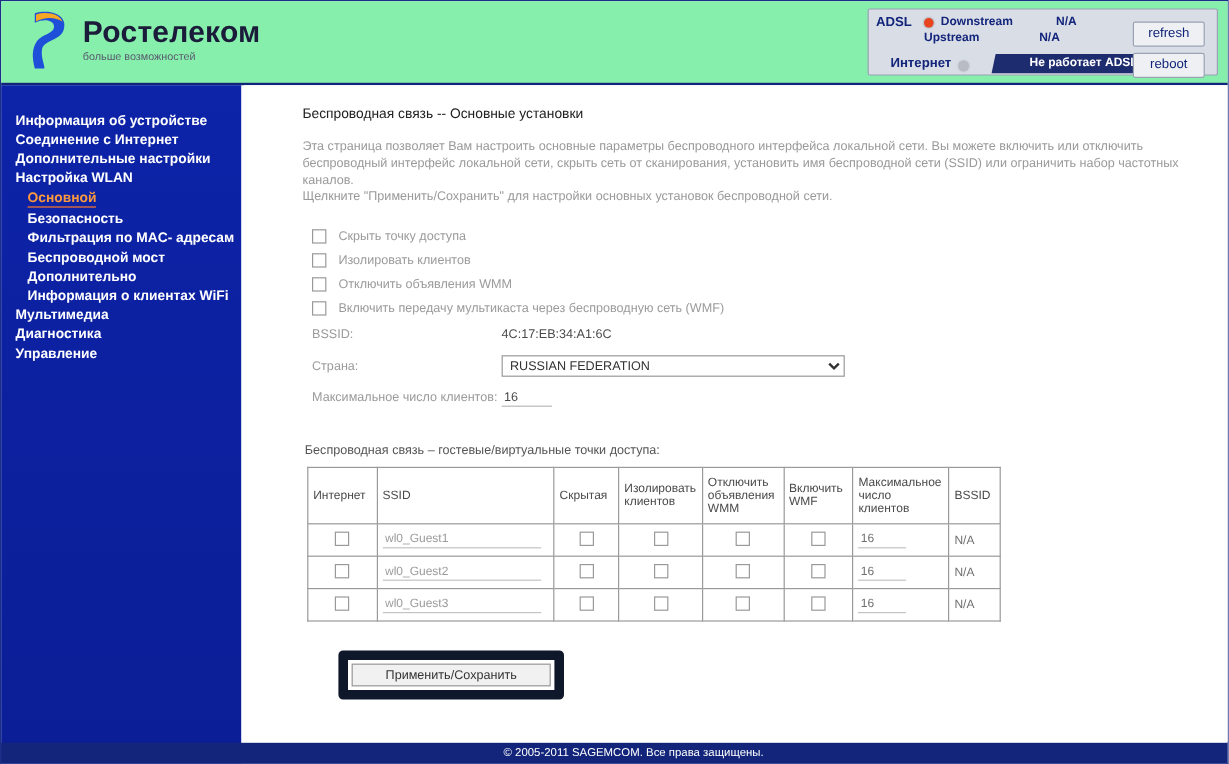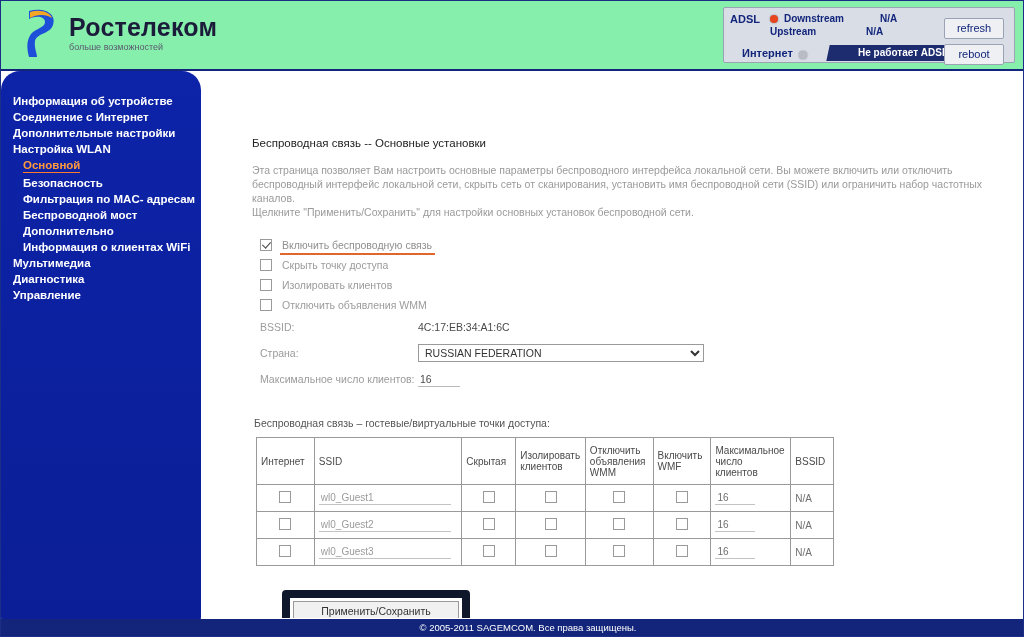--- a/index.html
+++ b/index.html
@@ -159,21 +159,20 @@
 
   
   .sidebar {
     position: absolute;
     left: 0;
     top: 70px;
     width: 200px;
     bottom: 0;
     background: #0a1f9c;
     background: linear-gradient(180deg,#0d23a8 0%, #0b1e96 100%);
-    border-radius: 19px;
   }
   .nav-item {
     color: #ffffff;
     font-size: 11.5px;
     font-weight: bold;
     padding: 2px 0 2px 12px;
     cursor: pointer;
     white-space: nowrap;
   }
   .nav-item.sub {
@@ -196,21 +195,20 @@
   .content {
     position: absolute;
     left: 202px;
     top: 70px;
     right: 0;
     bottom: 18px;
     background: #ffffff;
     padding: 18px 0 0 49px;
     box-sizing: border-box;
     overflow: hidden;
-    margin-top: 48px;
   }
   .page-title {
     font-size: 11.5px;
     color: #222;
     margin-bottom: 14px;
   }
   .intro {
     font-size: 10.5px;
     color: #9a9a9a;
     line-height: 14px;
@@ -445,34 +443,34 @@
 
     <div class="page-title">Беспроводная связь -- Основные установки</div>
 
     <div class="intro">
       <span>Эта страница позволяет Вам настроить основные параметры беспроводного интерфейса локальной сети. Вы можете включить или отключить беспроводный интерфейс локальной сети, скрыть сеть от сканирования, установить имя беспроводной сети (SSID) или ограничить набор частотных каналов.</span><br>
       <span>Щелкните "Применить/Сохранить" для настройки основных установок беспроводной сети.</span>
     </div>
 
     <div id="checkbox-list">
         <div class="check-row">
-          <span class="cb checked"></span>
-          <span class="cb-label strong hl-underline">Включить беспроводную связь</span>
-        </div>
-        <div class="check-row">
           <span class="cb"></span>
           <span class="cb-label">Скрыть точку доступа</span>
         </div>
         <div class="check-row">
           <span class="cb"></span>
           <span class="cb-label">Изолировать клиентов</span>
         </div>
         <div class="check-row">
           <span class="cb"></span>
           <span class="cb-label">Отключить объявления WMM</span>
+        </div>
+        <div class="check-row">
+          <span class="cb"></span>
+          <span class="cb-label">Включить передачу мультикаста через беспроводную сеть (WMF)</span>
         </div>
       </div>
 
 
     <div class="field-row">
       <div class="field-label">BSSID:</div>
       <div class="field-value">4C:17:EB:34:A1:6C</div>
     </div>
 
     <div class="field-row" style="height:28px">

